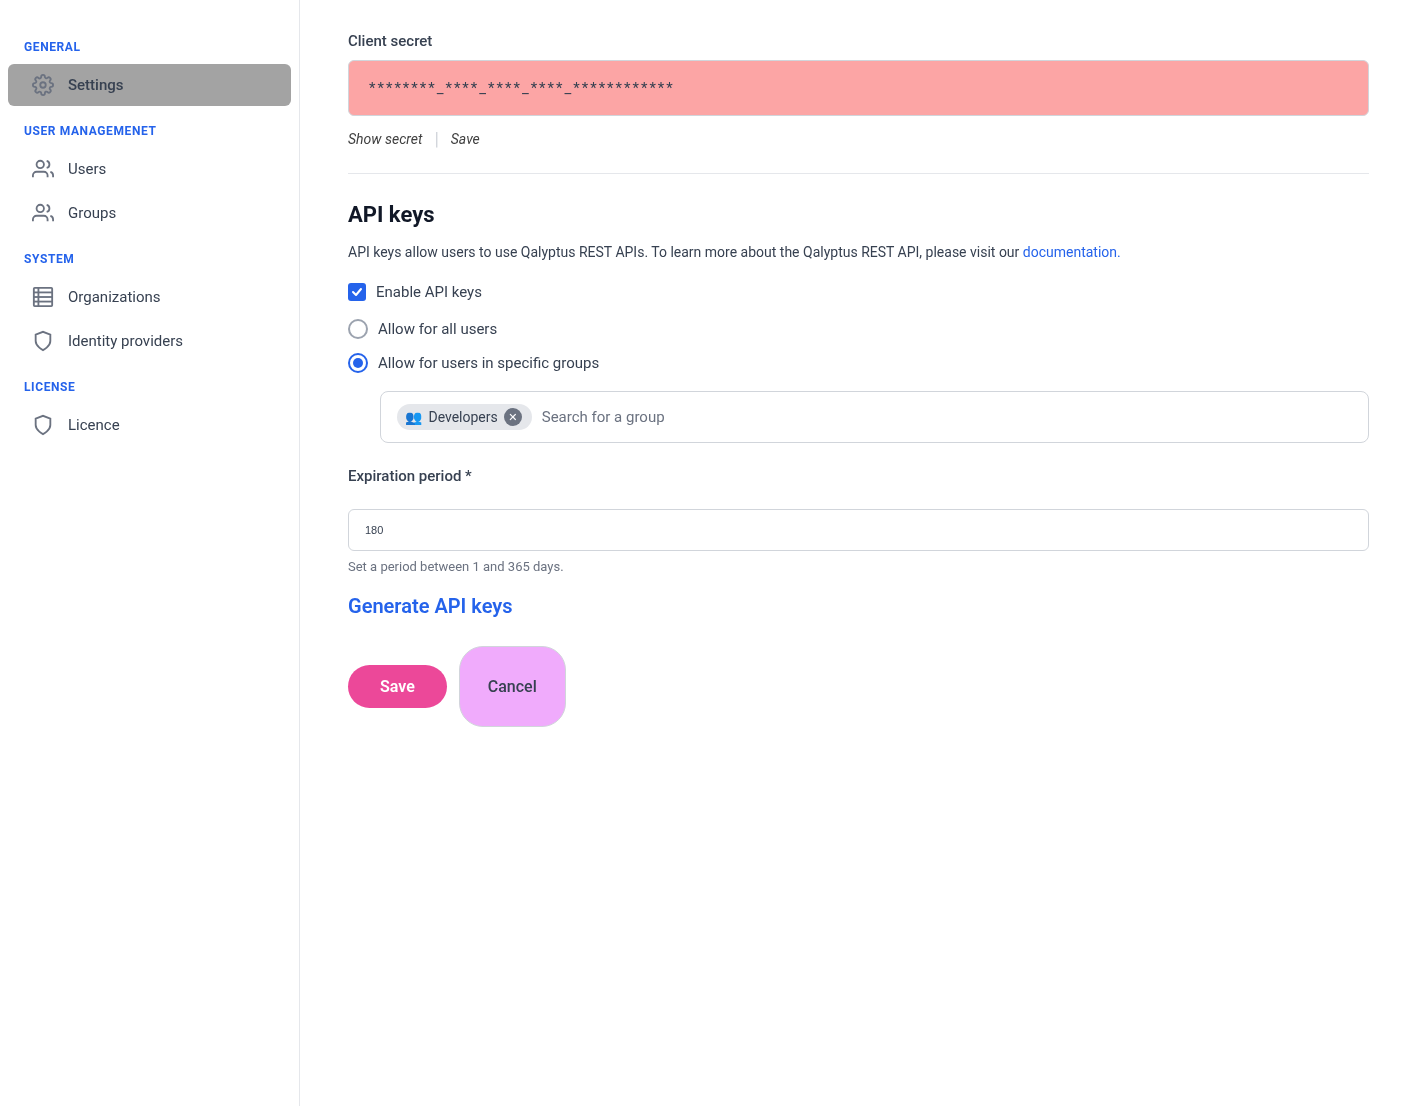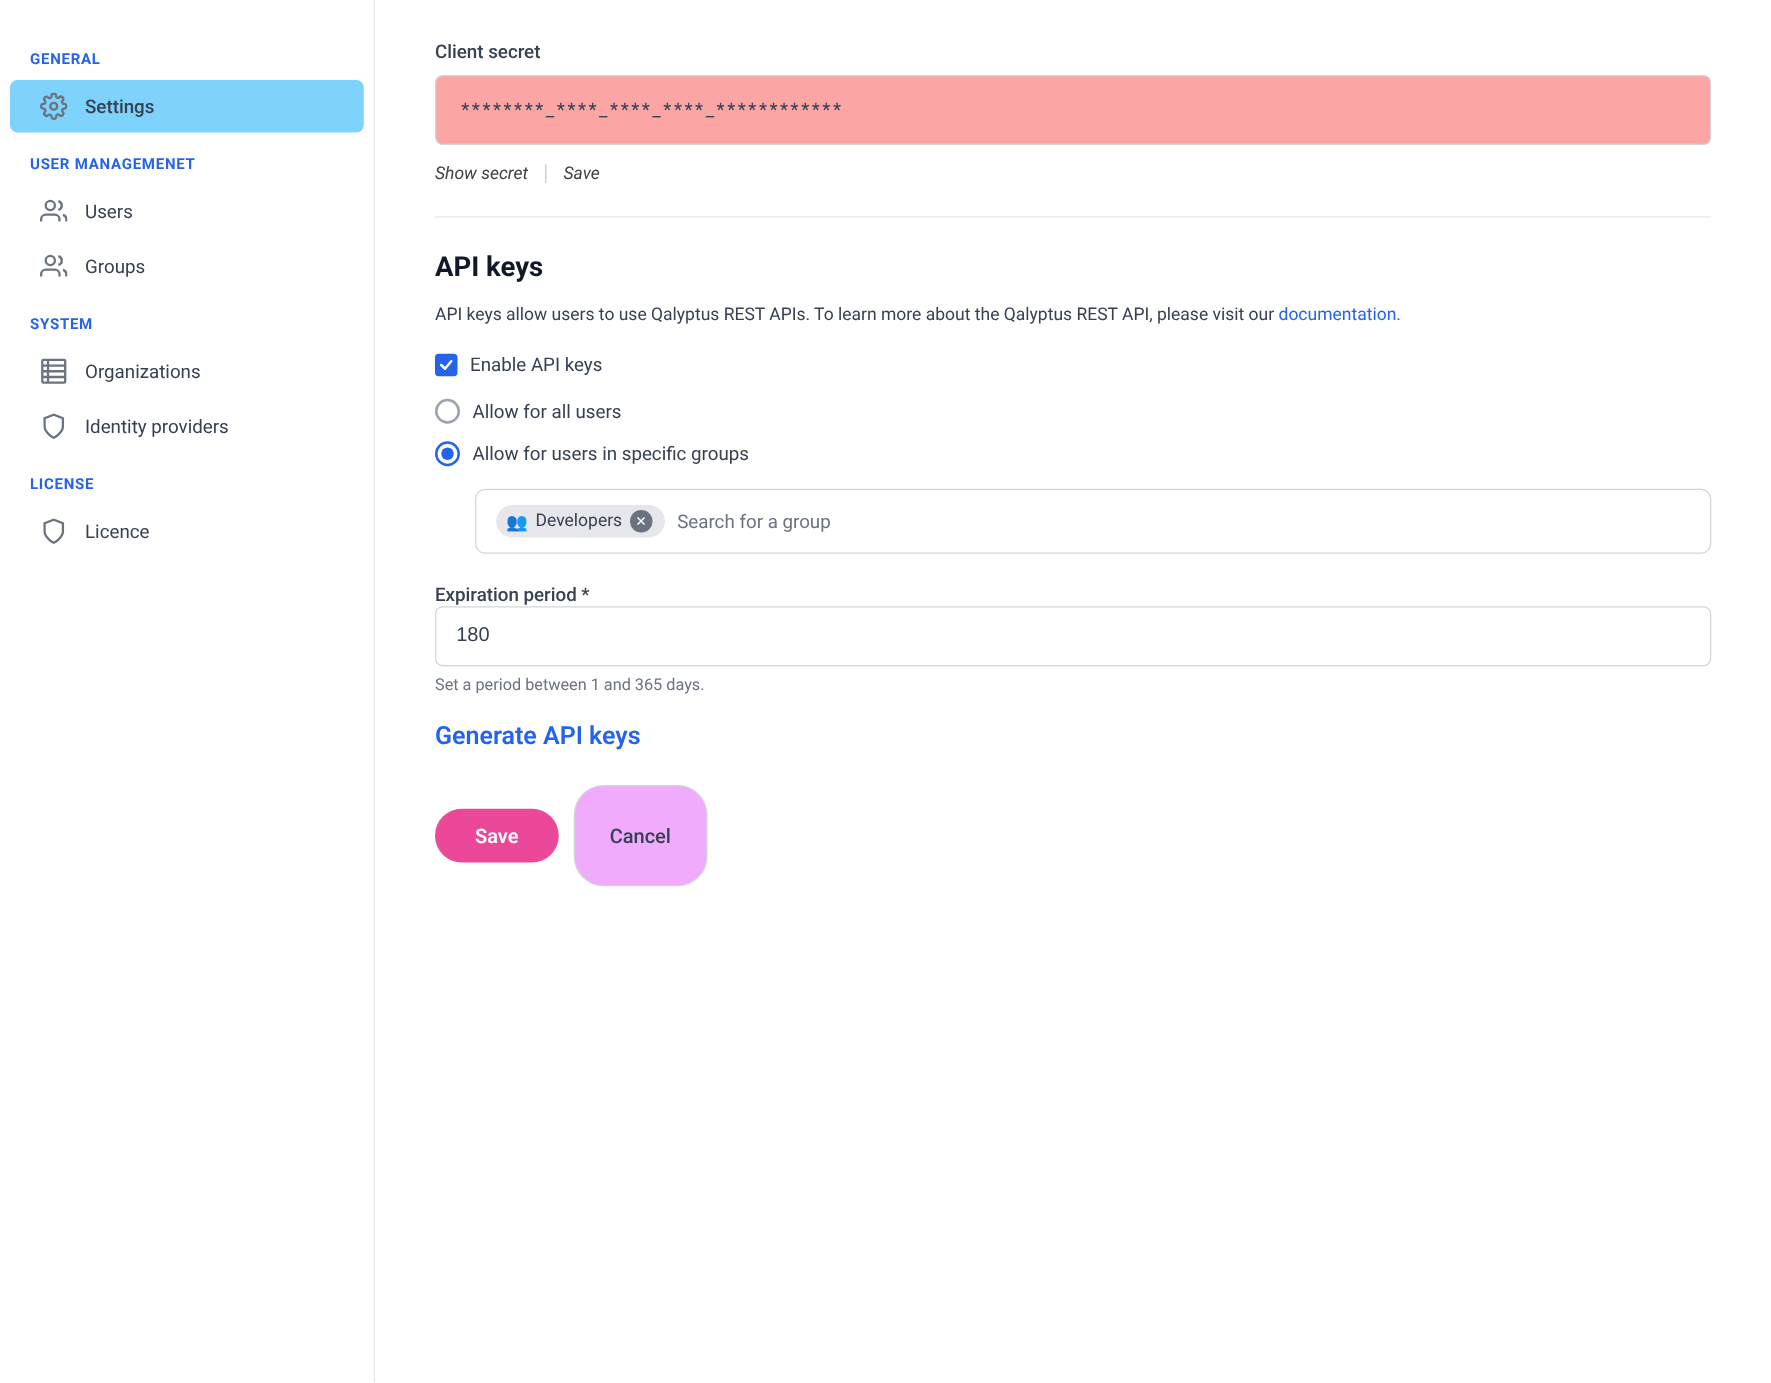--- a/index.html
+++ b/index.html
@@ -26,21 +26,21 @@
       display: flex;
       align-items: center;
       gap: 14px;
       padding: 10px 24px;
       cursor: pointer;
       border-radius: 6px;
       margin: 2px 8px;
       color: #374151;
       font-size: 15px;
     }
-    .sidebar-item.active { background: #7dd3fc; font-weight: 500; }
+    .sidebar-item.active { background: #a3a3a3; font-weight: 500; }
     .sidebar-icon { width: 22px; height: 22px; display: flex; align-items: center; justify-content: center; color: #6b7280; }
 
     
     .main {
       flex: 1;
       overflow-y: auto;
       padding: 32px 48px;
       background: #fff;
     }
 
@@ -198,28 +198,28 @@
       font-size: 15px;
       color: #6b7280;
       flex: 1;
     }
 
     
     .field-label {
       font-size: 15px;
       color: #374151;
       font-weight: 500;
-      margin-bottom: 0;
+      margin-bottom: 24px;
     }
     .field-input {
       width: 100%;
       border: 1px solid #d1d5db;
       border-radius: 6px;
       padding: 14px 16px;
-      font-size: 16px;
+      font-size: 11px;
       color: #374151;
       margin-bottom: 8px;
       outline: none;
     }
     .field-hint {
       font-size: 13px;
       color: #6b7280;
       margin-bottom: 20px;
     }
 

